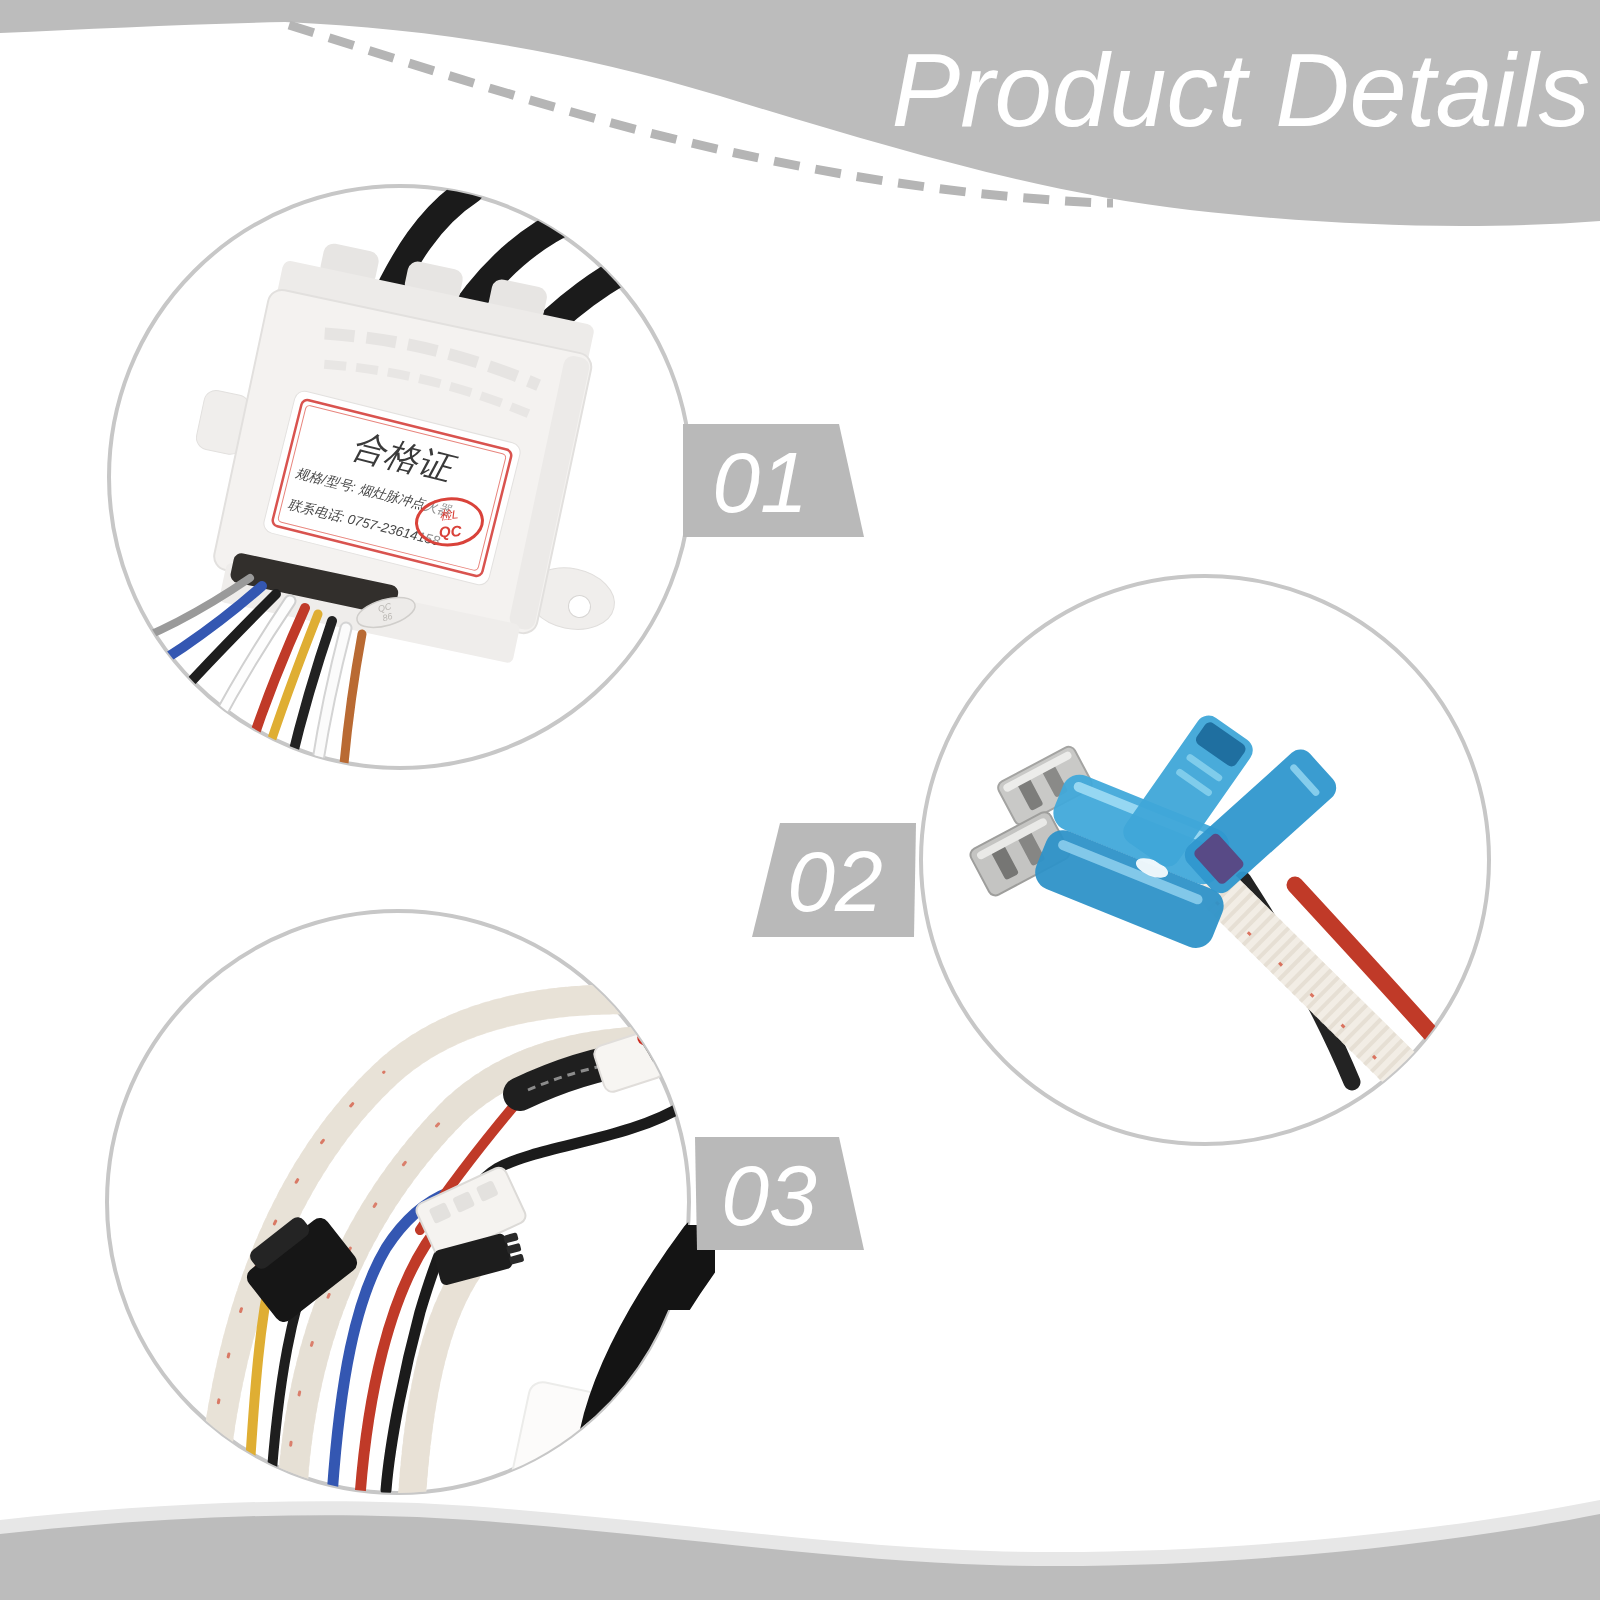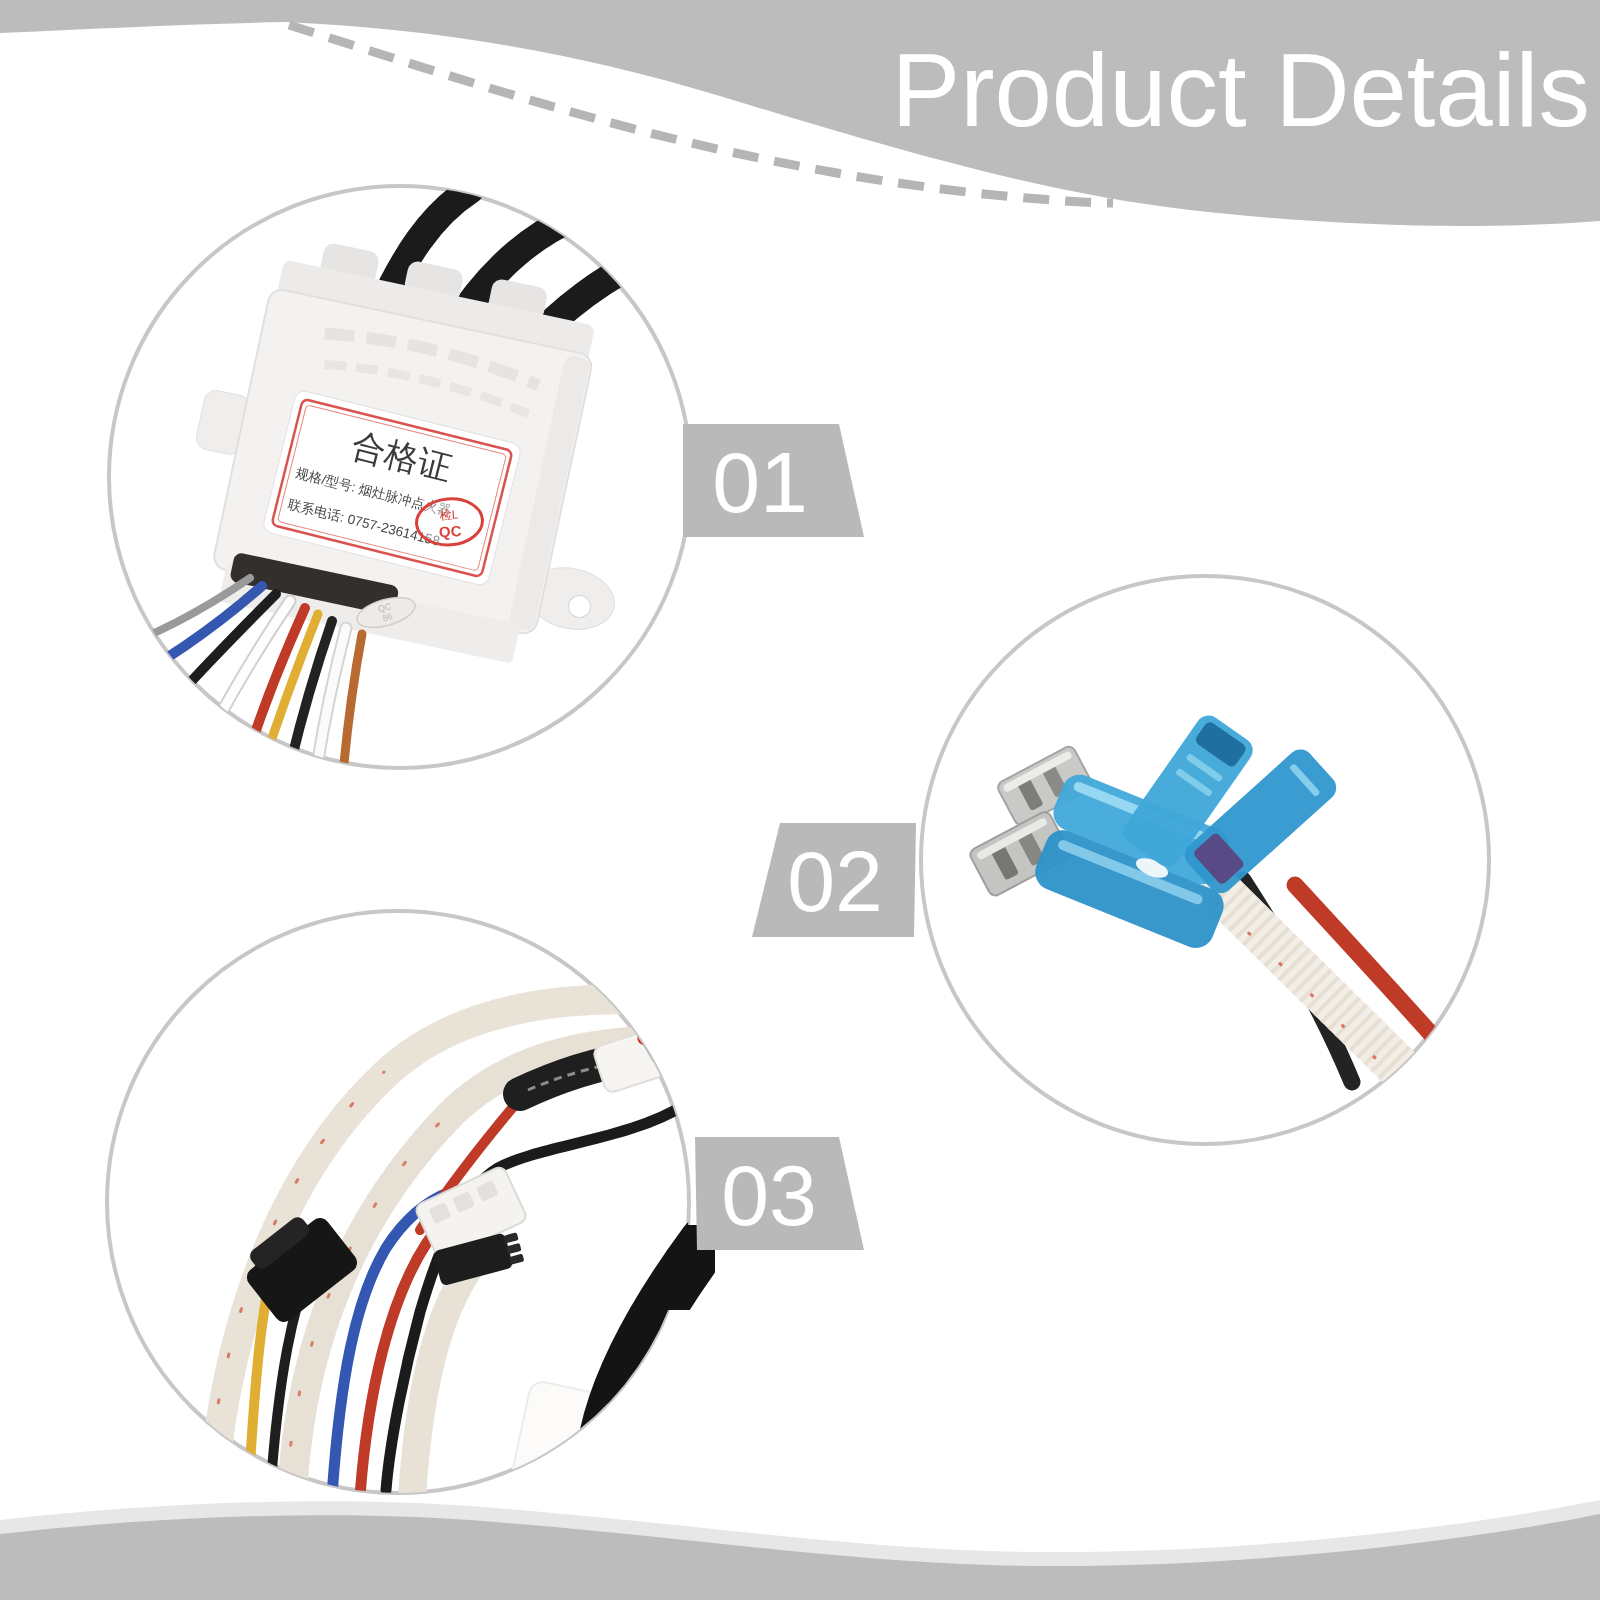--- a/index.html
+++ b/index.html
@@ -2,20 +2,21 @@
 <html><head>
 <meta charset="utf-8">
 <style>
   html,body{margin:0;padding:0;background:#ffffff;}
   .canvas{
     position:relative;
     width:1600px;height:1600px;
     background:#ffffff;
     overflow:hidden;
     font-family:"Liberation Sans", sans-serif;
+    font-style:italic;
   }
   .scene{position:absolute;left:0;top:0;width:1600px;height:1600px;}
   text{font-family:"Liberation Sans", sans-serif;}
   .cjk{font-family:"Liberation Sans","DejaVu Sans",sans-serif;}
 </style>
 </head>
 <body>
 
 <div class="canvas">
 <svg class="scene" viewBox="0 0 1600 1600" xmlns="http://www.w3.org/2000/svg">

